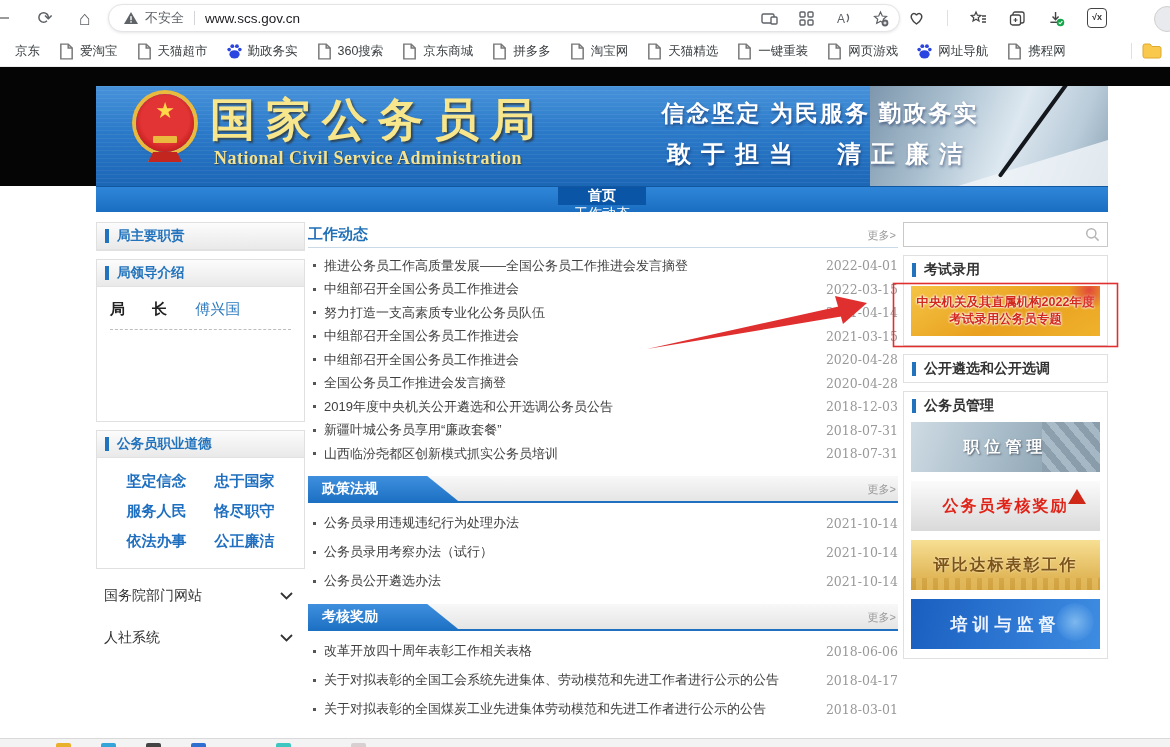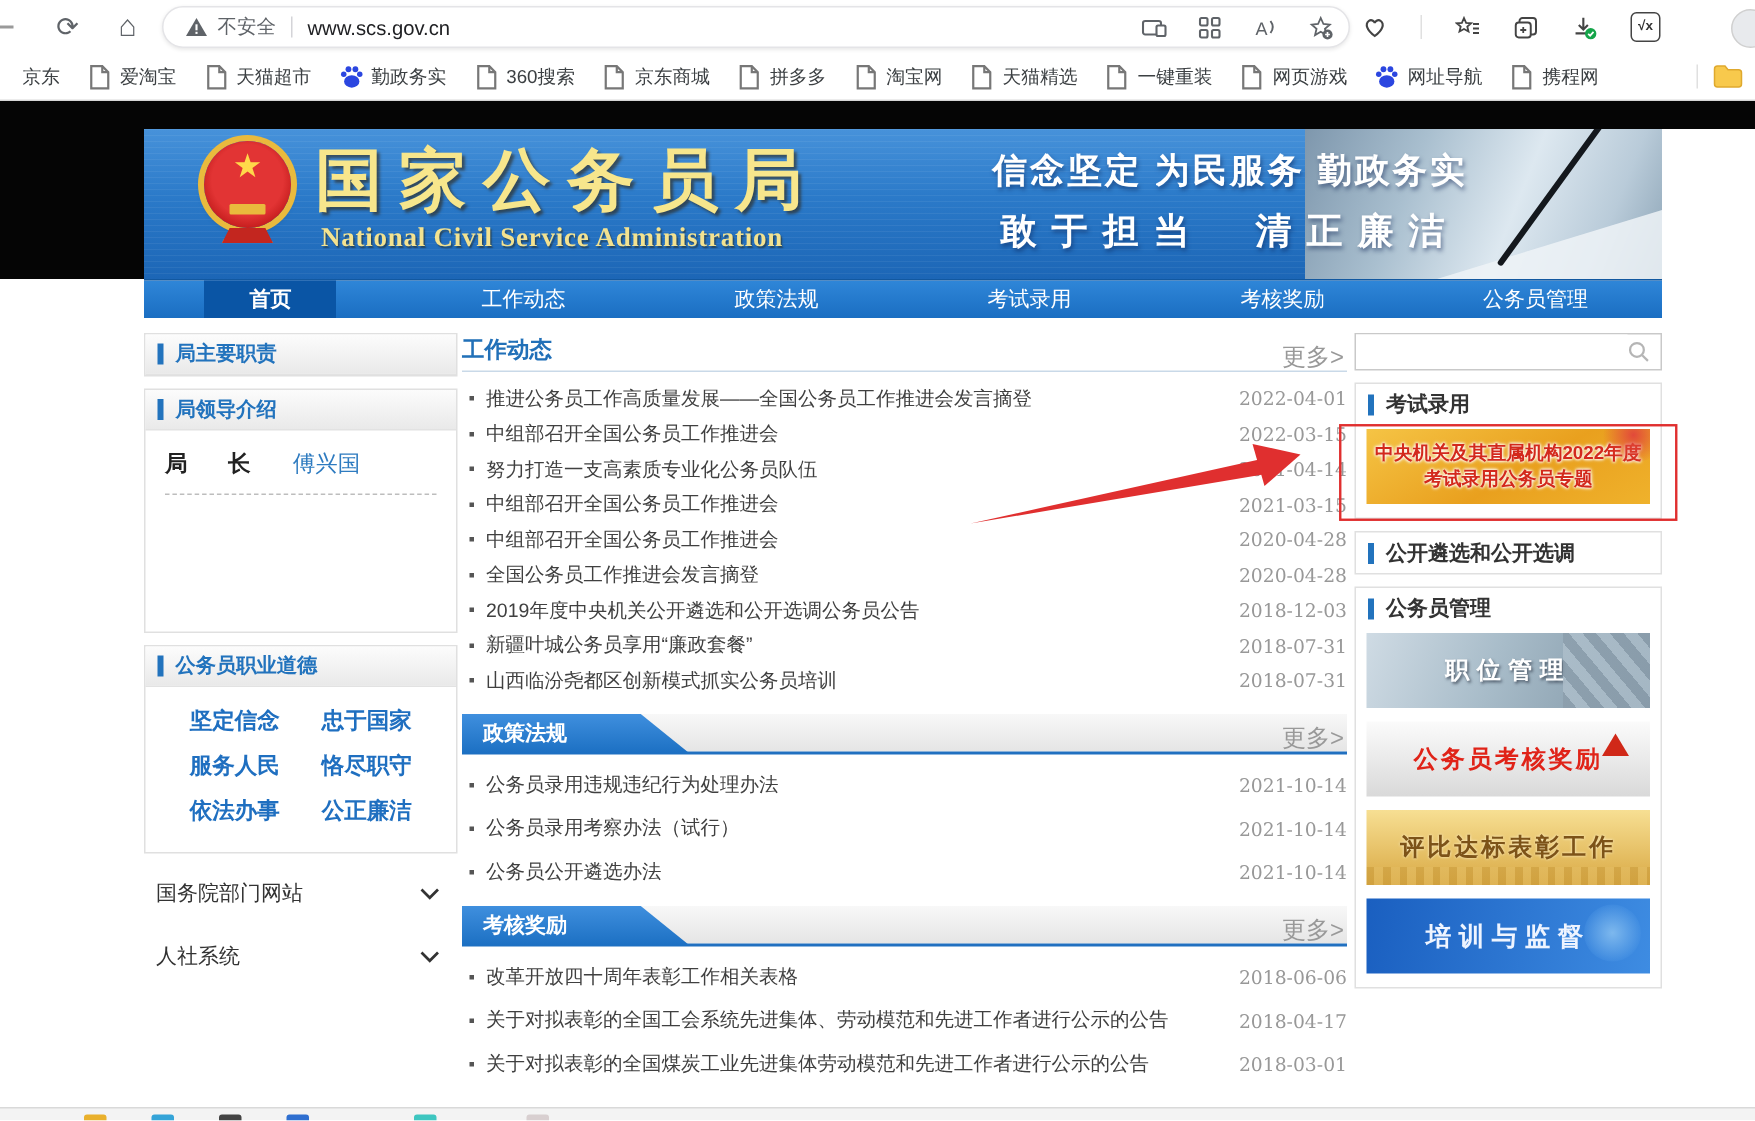--- a/index.html
+++ b/index.html
@@ -68,21 +68,21 @@
         text-shadow:2px 2px 2px rgba(50,30,0,.55); }
   .site-sub { position:absolute; left:118px; top:62px; font-family:"Liberation Serif", serif;
         font-size:18px; font-weight:bold; color:#f3e290; letter-spacing:.5px;
         text-shadow:1px 1px 1px rgba(40,30,0,.5); }
   .slogans { position:absolute; left:556px; top:12px; width:336px; text-align:center; color:#fff; }
   .slog1 { font-size:23px; font-weight:bold; letter-spacing:2px; text-shadow:1px 2px 3px rgba(10,30,80,.5); }
   .slog2 { margin-top:9px; font-size:24px; font-weight:bold; letter-spacing:10px;
            text-shadow:1px 2px 3px rgba(10,30,80,.5); }
 
   .nav { height:26px; background:linear-gradient(180deg,#2f86d8,#1a6ec2); display:flex;
-         border-top:1px solid #1258a0; }
+         border-top:1px solid #1258a0;flex-direction:column; }
   .nav-item { flex:1; display:flex; align-items:center; justify-content:center; color:#fff;
          font-size:14px; cursor:pointer; }
   .nav-item .tabbg { height:100%; display:flex; align-items:center; padding:0 30px; }
   .nav-item.active .tabbg { background:#0a55a5; font-weight:bold; }
 
   
   .content { position:relative; height:535px; background:#fff; }
   .left-col { position:absolute; left:0; top:10px; width:209px; }
   .main-col { position:absolute; left:212px; top:10px; width:590px; }
   .right-col { position:absolute; left:807px; top:10px; width:205px; }
@@ -98,21 +98,21 @@
   .leader-role { font-weight:bold; color:#222; letter-spacing:6px; }
   .leader-name { color:#2e7bc0; margin-left:18px; }
   .morals { padding:8px 0 12px; }
   .moral-row { display:flex; justify-content:center; gap:28px; font-weight:bold; color:#1f6fc0;
         font-size:15px; line-height:30px; }
   .drop { height:30px; margin:12px 4px 0; display:flex; align-items:center;
         justify-content:space-between; font-size:14px; color:#333; padding:0 8px 0 4px; cursor:pointer; }
 
   .sec1-h { height:26px; border-bottom:1px solid #c9d9e8; position:relative; }
   .sec1-title { color:#2170b8; font-size:15px; font-weight:bold; line-height:24px; }
-  .more { position:absolute; right:2px; top:6px; color:#999; font-size:16px; text-decoration:none;
+  .more { position:absolute; right:2px; top:6px; color:#999; font-size:11px; text-decoration:none;
           cursor:pointer; }
   .news { margin-top:6px; }
   .news-row { height:23.5px; display:flex; align-items:center; font-size:13px; color:#404040;
           cursor:pointer; }
   .bullet { width:3px; height:3px; background:#555; margin:0 8px 0 5px; flex:none; }
   .news-title { flex:1; white-space:nowrap; overflow:hidden; }
   .news-date { color:#989898; font-size:12.5px; font-family:"DejaVu Serif", serif; }
 
   .tab-h { height:27px; background:linear-gradient(180deg,#f8f8f8,#e5e5e5);
           border-bottom:2px solid #2170c0; position:relative; margin-top:10px; }

